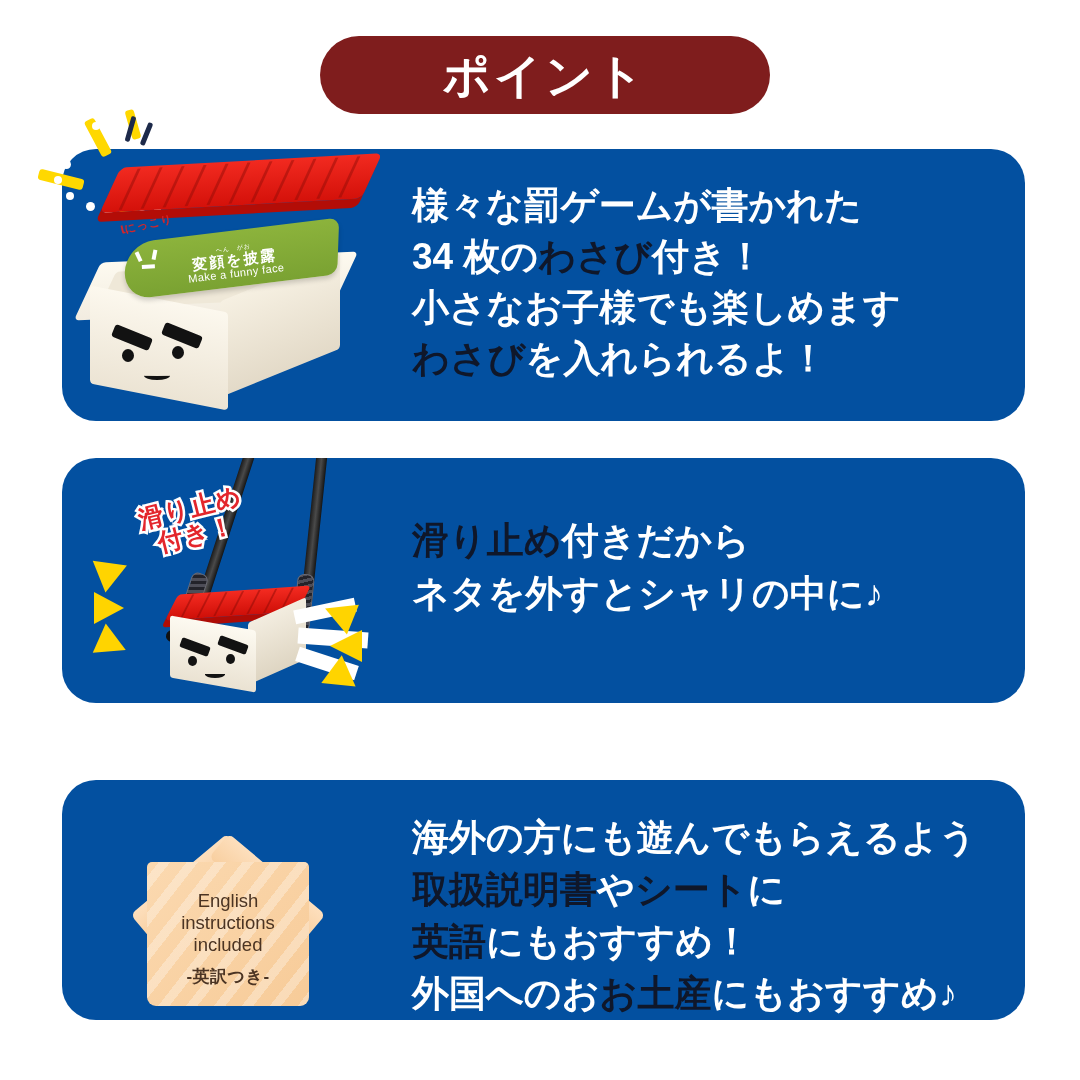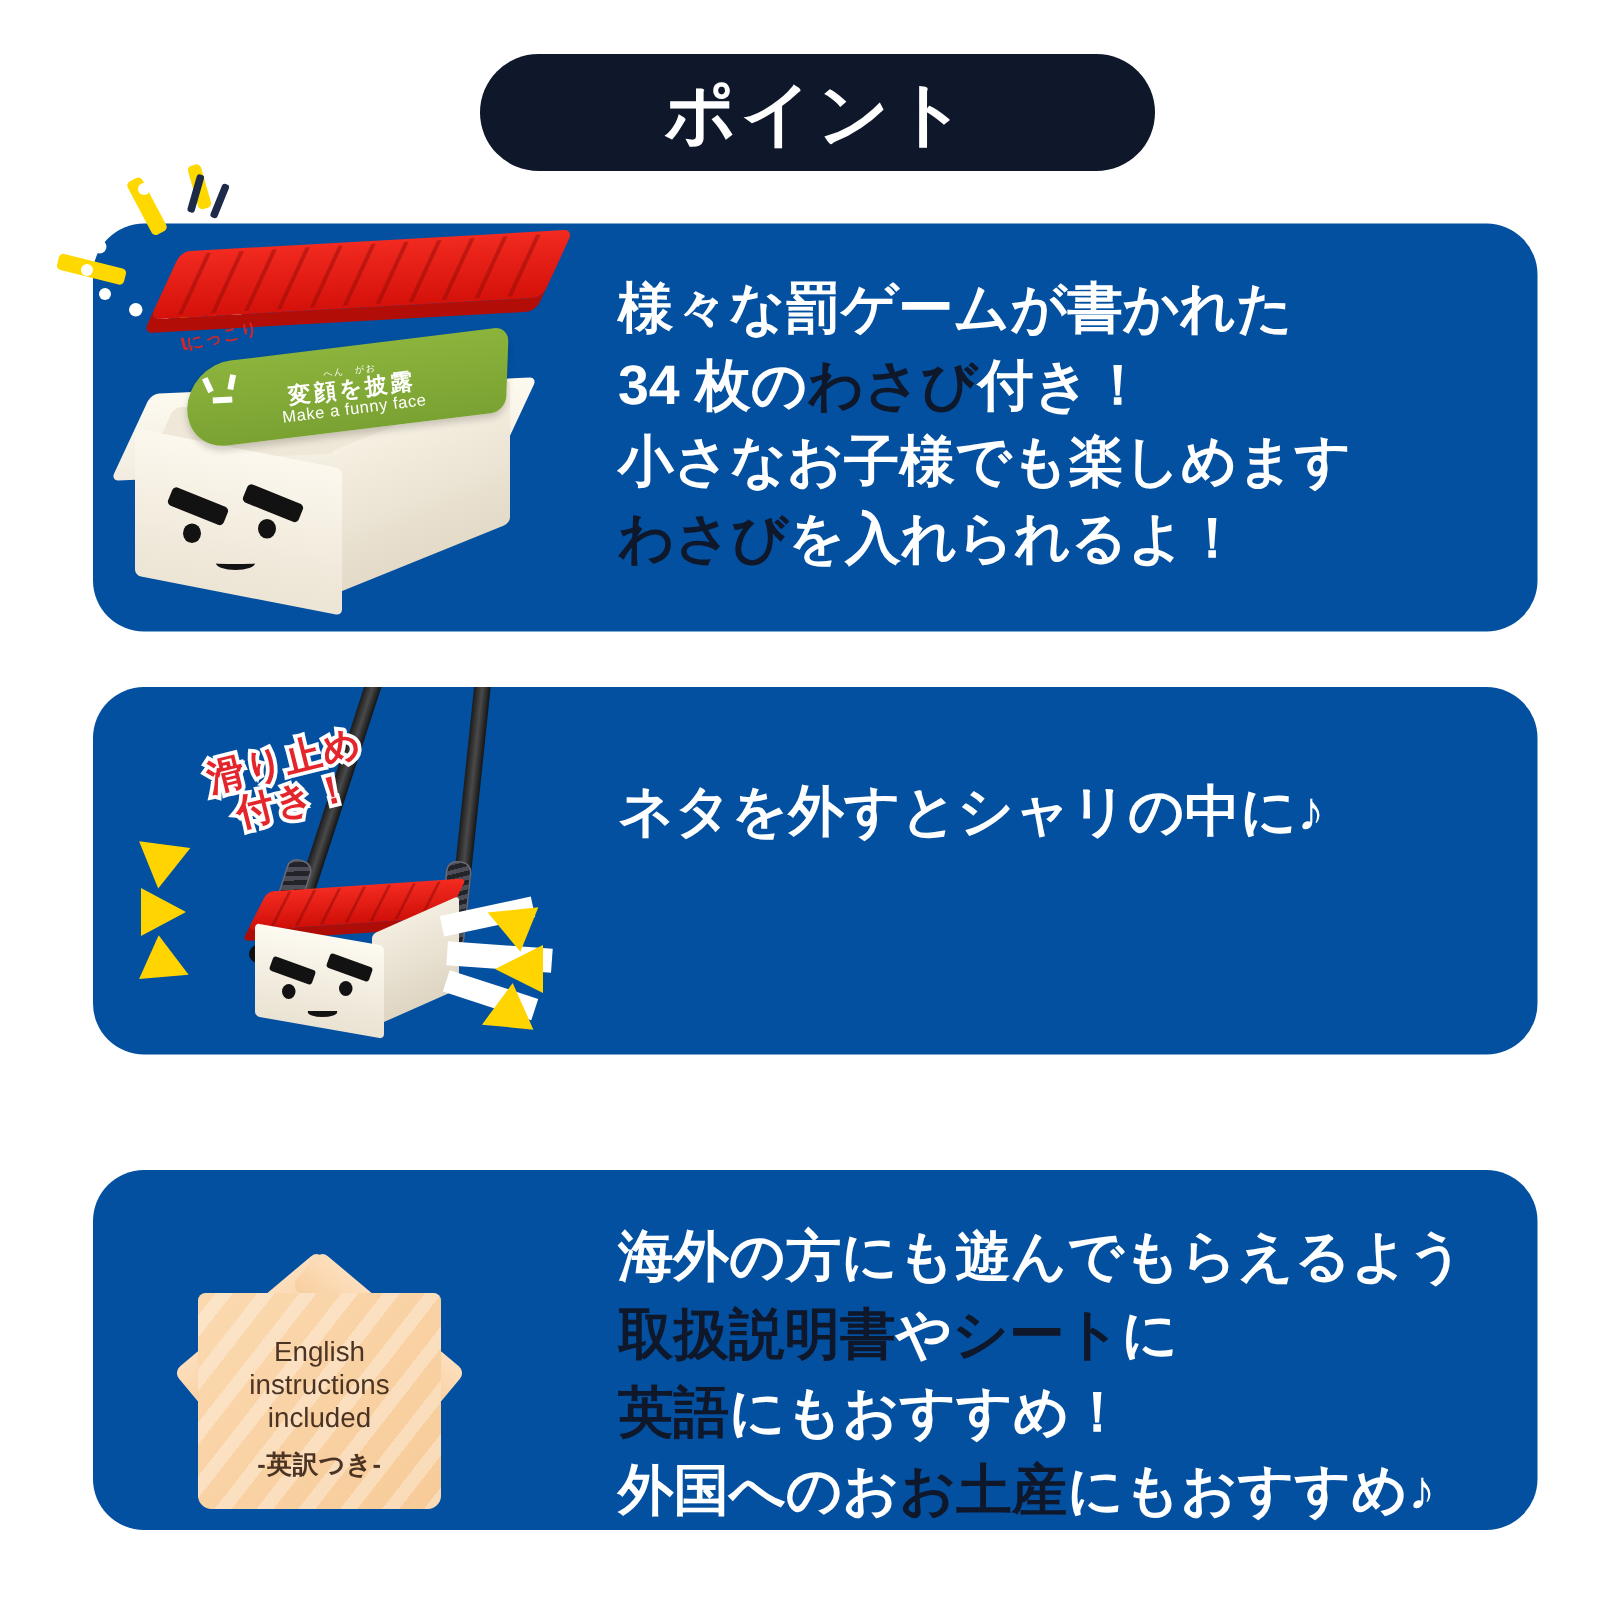--- a/index.html
+++ b/index.html
@@ -8,21 +8,21 @@
     background:#ffffff;
     font-family:"Liberation Sans","DejaVu Sans",sans-serif;
     position:relative;
     overflow:hidden;
   }
   .stage { position:absolute; left:0; top:0; width:1080px; height:1080px; }
 
   
   .title-pill{
     position:absolute; left:320px; top:36px; width:450px; height:78px;
-    background:#0f172a; border-radius:39px;
+    background:#7f1d1d; border-radius:39px;
     display:flex; align-items:center; justify-content:center;
   }
   .title-pill span{
     color:#ffffff; font-size:47px; font-weight:bold; letter-spacing:3px;
     line-height:1;
   }
 
   
   .card{
     position:absolute; background:#0350a0; border-radius:34px;
@@ -150,21 +150,21 @@
   .callout2 span{
     display:block; color:#e3262c; font-size:25px; font-weight:bold;
     letter-spacing:1px;
     -webkit-text-stroke:5px #ffffff; paint-order:stroke fill;
   }
   .tri{ position:absolute; width:0; height:0; }
   .tri-y{ border-style:solid; border-color:transparent; }
   .white-w{ position:absolute; background:#ffffff; }
 
   
-  .art3{ position:absolute; left:64px; top:780px; width:340px; height:296px; }
+  .art3{ position:absolute; left:79px; top:780px; width:340px; height:296px; }
   .house{
     position:absolute; left:40px; top:14px; width:218px; height:212px;
   }
   .house-body{
     position:absolute; left:28px; top:68px; width:162px; height:144px;
     background:linear-gradient(135deg,#fbd9b0,#f7cb98);
     border-radius:5px 5px 9px 9px;
   }
   .house-body::after{
     content:""; position:absolute; inset:0; border-radius:5px 5px 9px 9px;
@@ -307,20 +307,21 @@
     <div class="tri tri-y" style="left:268px; top:172px; border-width:16px 32px 16px 0; border-right-color:#ffd400;"></div>
     <div class="tri tri-y" style="left:258px; top:202px; border-width:17px 30px 17px 0; border-right-color:#ffd400; transform:rotate(-24deg);"></div>
 
     <div class="callout2">
       <span>滑り止め</span>
       <span>付き！</span>
     </div>
   </div>
 
   <div class="textblock" id="t2">
+      <span class="ln"><span class="hl">滑り止め</span><span>付きだから</span></span>
       <span class="ln"><span>ネタを外すとシャリの中に♪</span></span>
     </div>
 
   <div class="card" id="card3"></div>
 
   <div class="art3">
     <div class="house">
       <div class="roof-l"></div>
       <div class="roof-r"></div>
       <div class="house-body"></div>

